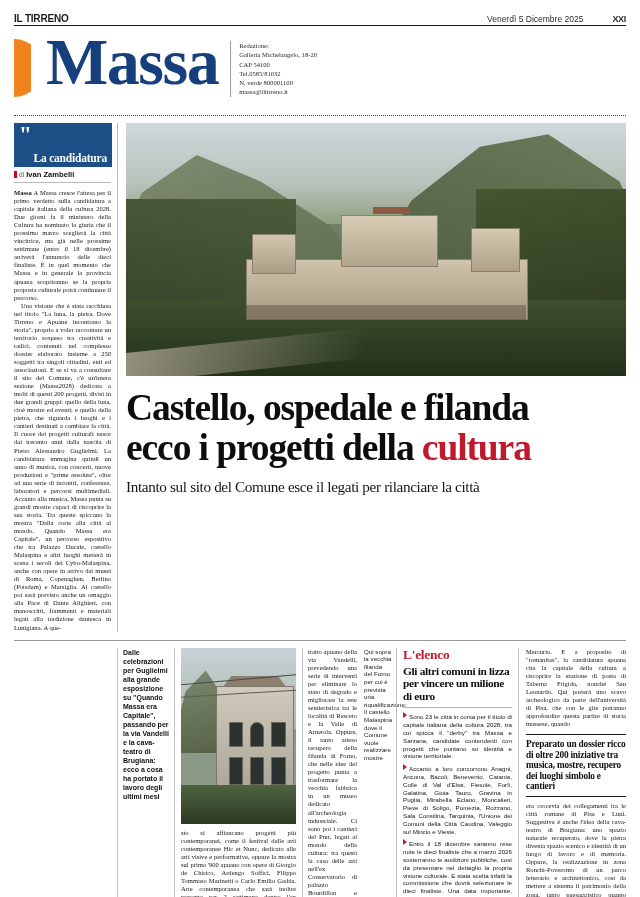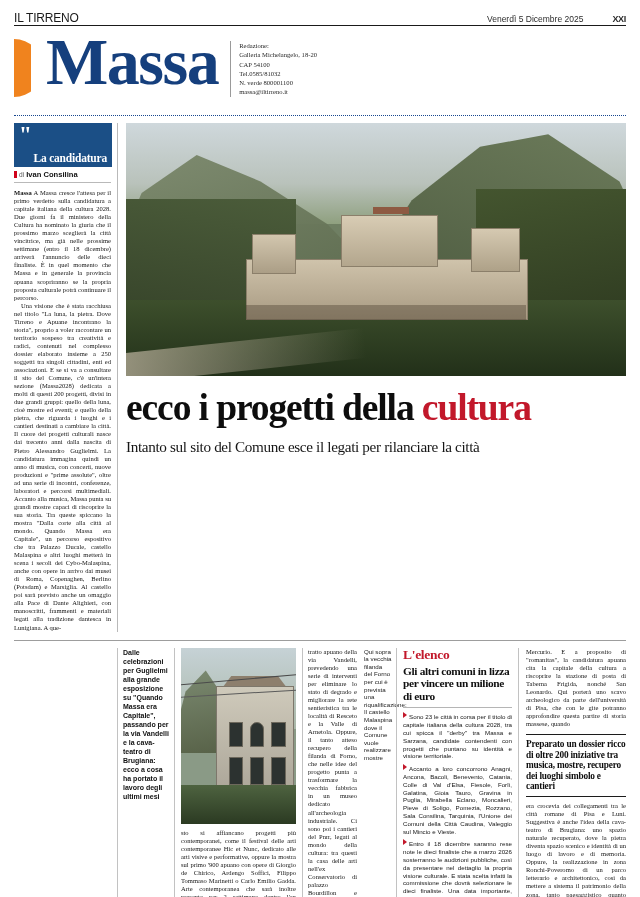--- a/index.html
+++ b/index.html
@@ -25,22 +25,22 @@
 
   
   .topbar {
     display: flex;
     align-items: baseline;
     justify-content: space-between;
     height: 16px;
   }
   .brand-small {
     font-family: "Liberation Sans", sans-serif;
-    font-weight: normal;
-    font-size: 12px;
+    font-weight: bold;
+    font-size: 10px;
     letter-spacing: -0.2px;
     color: #1a1a1a;
   }
   .topright {
     font-family: "Liberation Sans", sans-serif;
     font-size: 8.5px;
     color: #2b2b2b;
     display: flex;
     align-items: baseline;
     gap: 29px;
@@ -447,21 +447,21 @@
   <div class="main">
 
     <div class="col-left">
       <div class="badge">
         <div class="badge-quote">"</div>
         <div class="badge-label">La candidatura</div>
       </div>
       <div class="byline">
         <span class="byline-tick"></span>
         <span class="byline-di">di</span>
-        <span>Ivan Consilina</span>
+        <span>Ivan Zambelli</span>
       </div>
       <div class="badge-underline"></div>
 
       <div class="bodytext" style="margin-top:6px;">
         <b class="lead">Massa</b>
         <span>A Massa cresce l'attesa per il primo verdetto sulla candidatura a capitale italiana della cultura 2028. Due giorni fa il ministero della Cultura ha nominato la giuria che il prossimo marzo sceglierà la città vincitrice, ma già nelle prossime settimane (entro il 18 dicembre) arriverà l'annuncio delle dieci finaliste. È in quel momento che Massa e in generale la provincia apuana scopriranno se la propria proposta culturale potrà continuare il percorso.</span>
       </div>
       <div class="bodytext" style="text-indent:7px;">Una visione che è stata racchiusa nel titolo "La luna, la pietra. Dove Tirreno e Apuane incontrano la storia", proprio a voler raccontare un territorio sospeso tra creatività e radici, contenuti nel complesso dossier elaborato insieme a 250 soggetti tra singoli cittadini, enti ed associazioni. E se si va a consultare il sito del Comune, c'è un'intera sezione (Massa2028) dedicata a molti di questi 200 progetti, divisi in due grandi gruppi: quello della luna, cioè mostre ed eventi; e quello della pietra, che riguarda i luoghi e i cantieri destinati a cambiare la città. Il cuore dei progetti culturali nasce dai trecento anni dalla nascita di Pietro Alessandro Guglielmi. La candidatura immagina quindi un anno di musica, con concerti, nuove produzioni e "prime assolute", oltre ad una serie di incontri, conferenze, laboratori e percorsi multimediali. Accanto alla musica, Massa punta su grandi mostre capaci di riscoprire la sua storia. Tra queste spiccano la mostra "Dalla corte alla città al mondo. Quando Massa era Capitale", un percorso espositivo che tra Palazzo Ducale, castello Malaspina e altri luoghi metterà in scena i secoli dei Cybo-Malaspina, anche con opere in arrivo dai musei di Roma, Copenaghen, Berlino (Potsdam) e Marsiglia. Al castello poi sarà previsto anche un omaggio alla Pace di Dante Alighieri, con manoscritti, frammenti e materiali legati alla tradizione dantesca in Lunigiana. A que-</div>
     </div>
 
@@ -480,20 +480,21 @@
             <div class="castle-roof"></div>
           </div>
           <div class="castle-tower-l"></div>
           <div class="castle-tower-r"></div>
           <div class="castle-shadow"></div>
         </div>
         <div class="road"></div>
       </div>
 
       <div class="headline">
+        <div>Castello, ospedale e filanda</div>
         <div>
           <span>ecco i progetti della </span><span class="hl-red">cultura</span>
         </div>
       </div>
 
       <div class="subhead">
         <div>Intanto sul sito del Comune esce il legati per rilanciare la città</div>
       </div>
     </div>
   </div>

